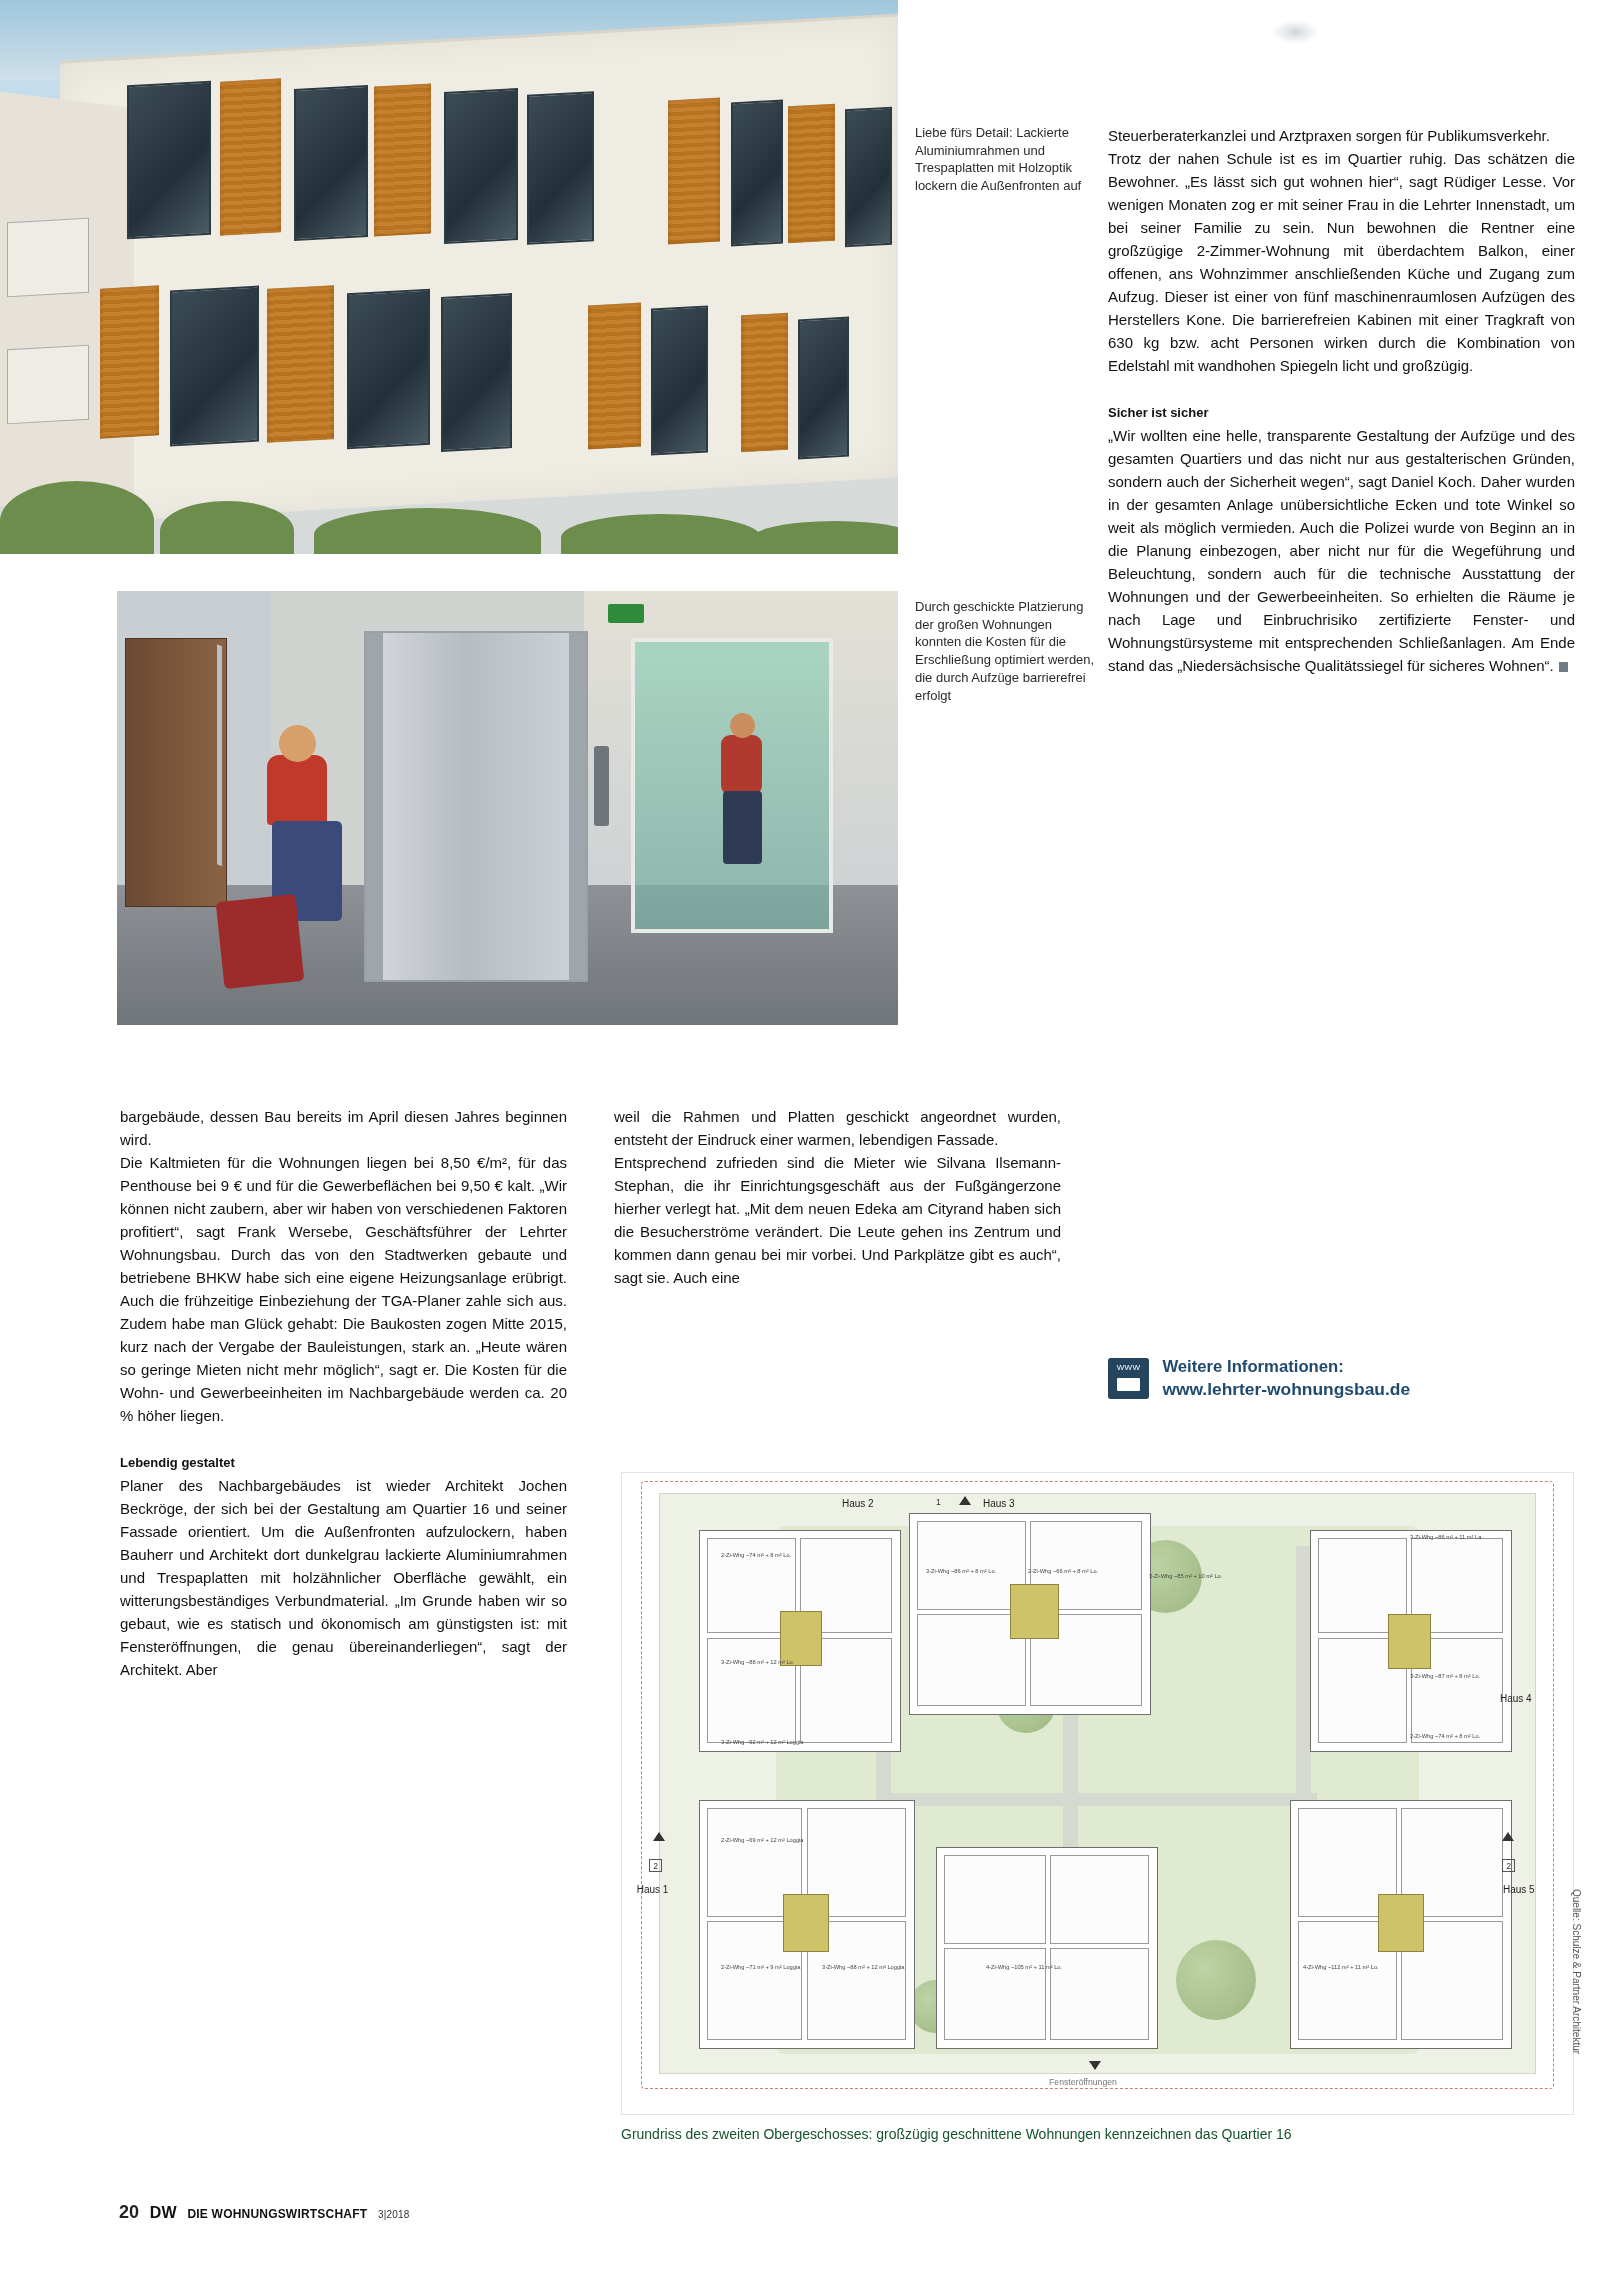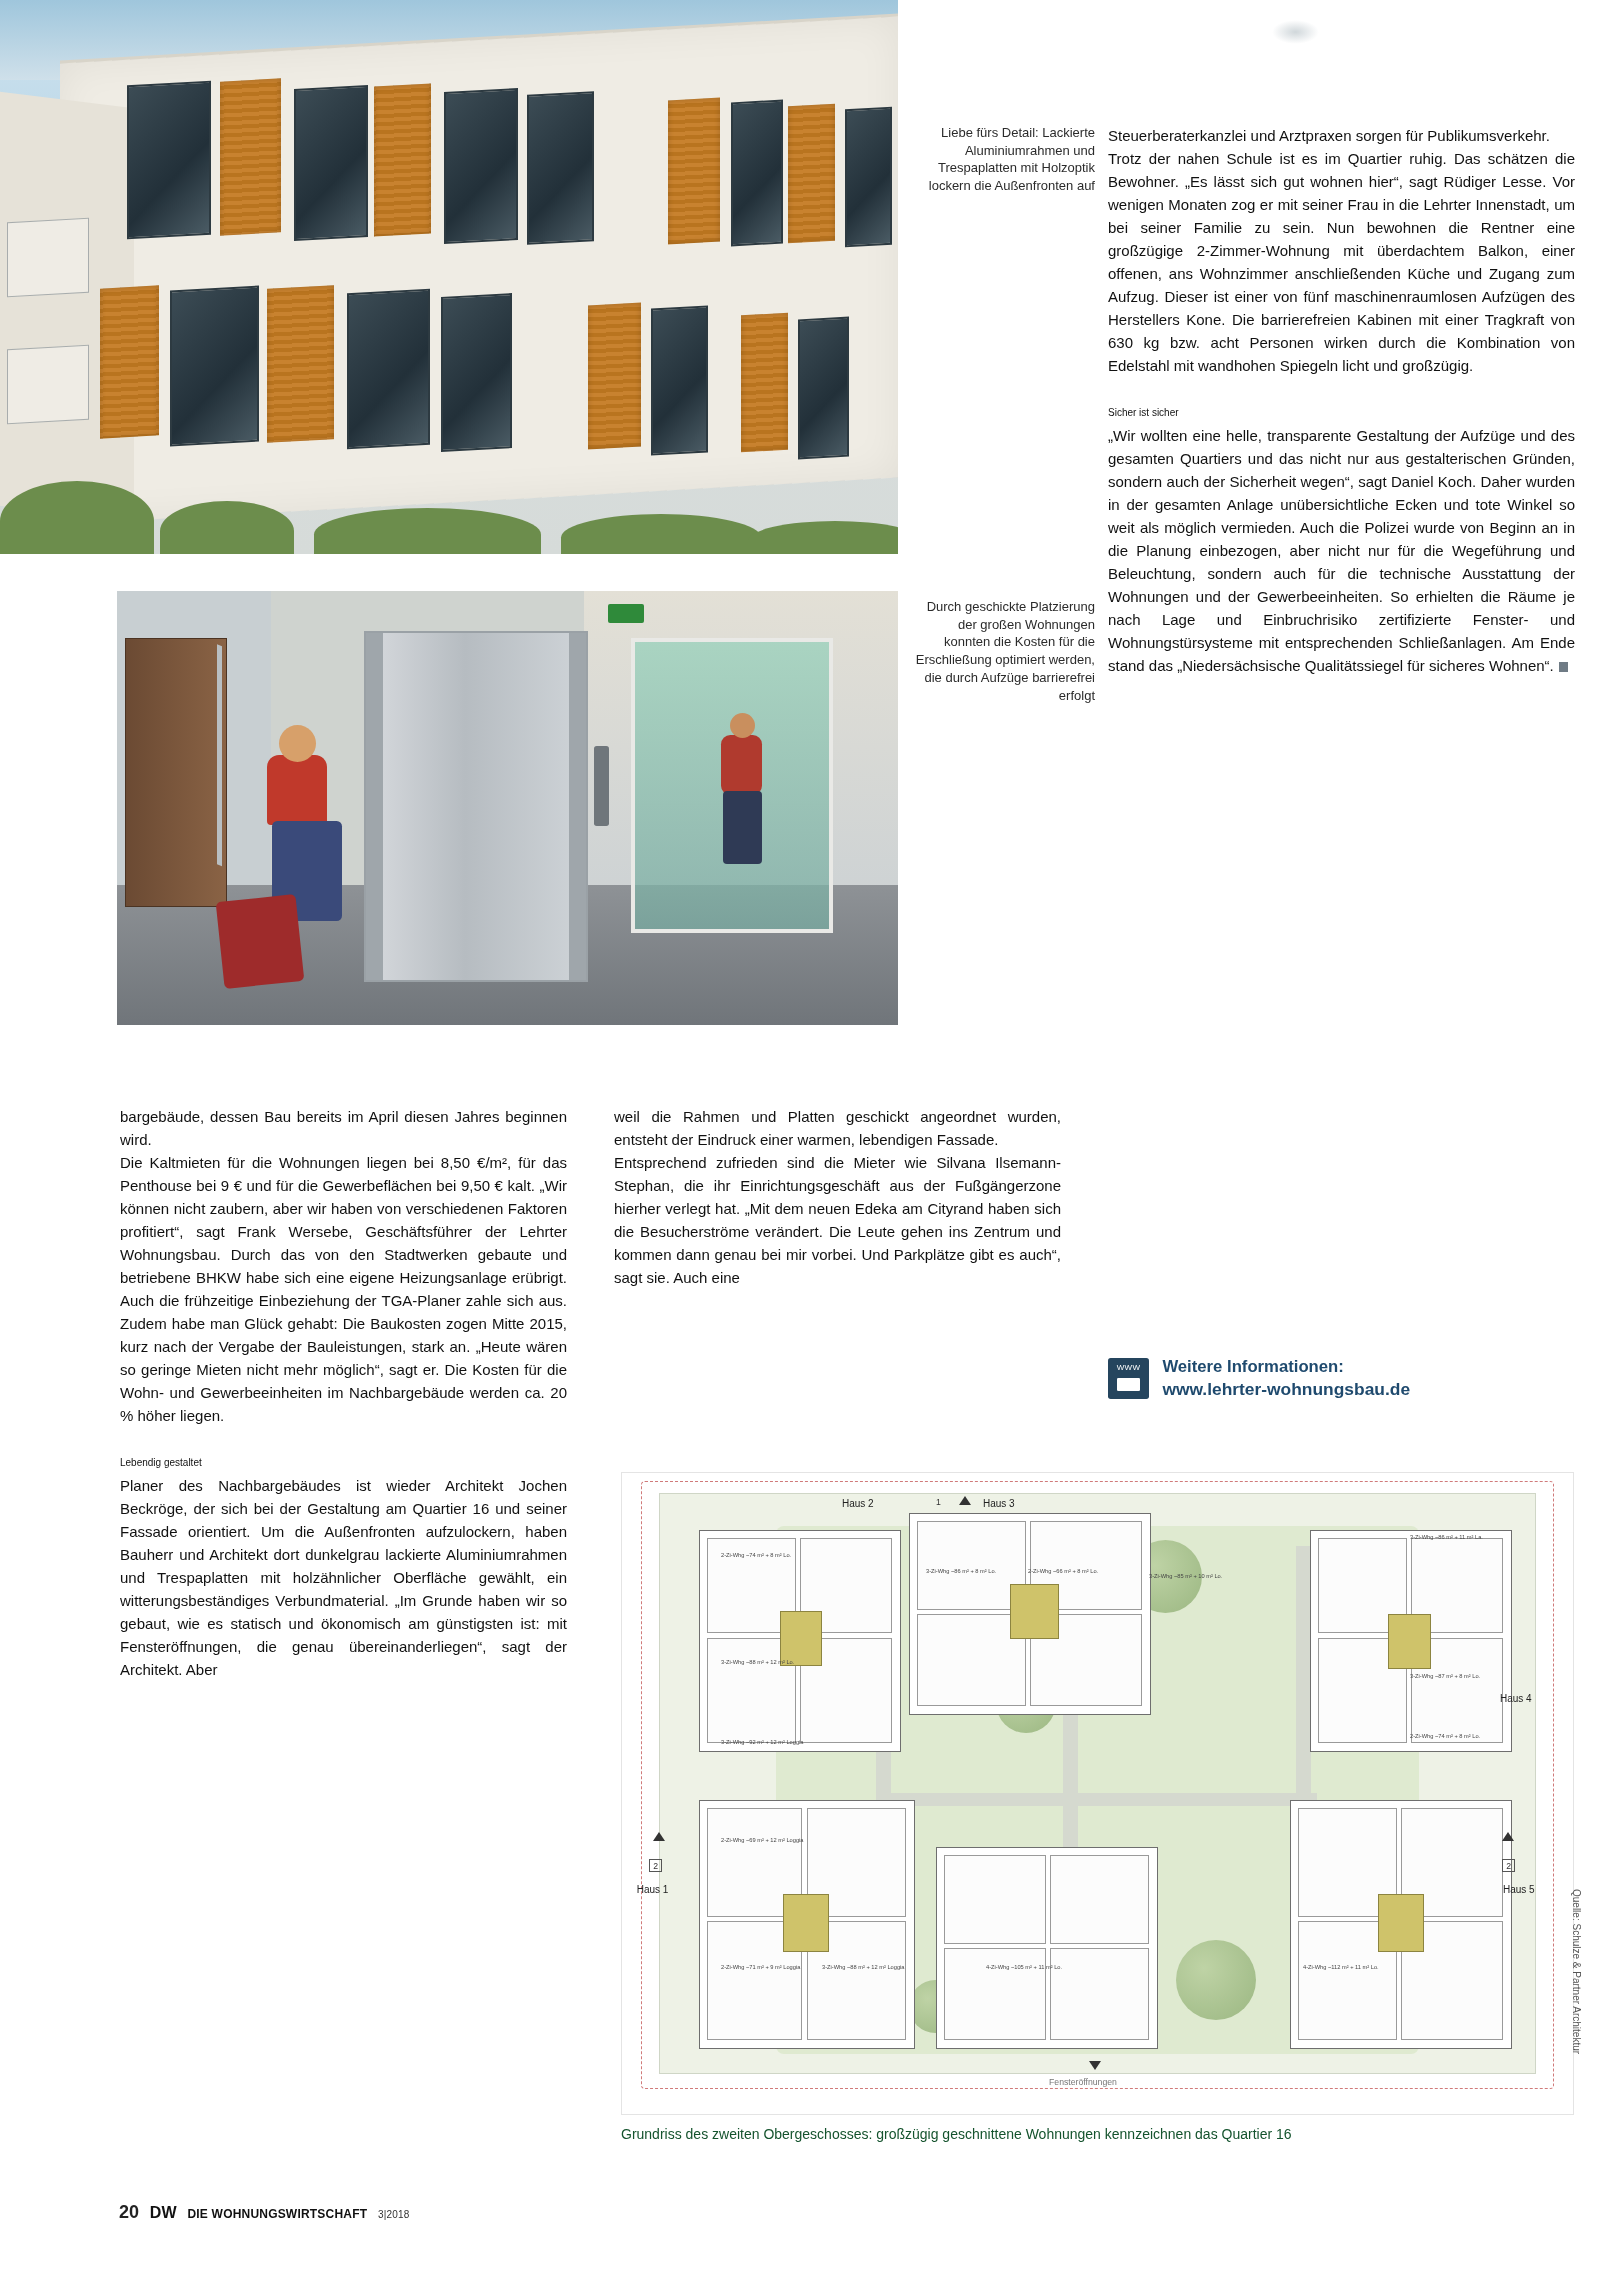--- a/index.html
+++ b/index.html
@@ -161,42 +161,41 @@
     background:#9e2b2b; border-radius:5.3px; transform: rotate(-6deg);
   }
 
   
   .caption {
     position: absolute;
     width: 180px;
     font-size: 13px;
     line-height: 17.7px;
     color: #2b2b2b;
-    text-align: right;
   }
   #caption-detail { left: 915px; top: 124px; }
   #caption-access { left: 915px; top: 598px; }
 
   
   .col {
     position: absolute;
     font-size: 15px;
     line-height: 23px;
     color: #111;
     text-align: justify;
   }
   #col-1 { left: 120px; top: 1105px; width: 447px; }
   #col-2 { left: 614px; top: 1105px; width: 447px; }
   #col-3 { left: 1108px; top: 124px; width: 467px; }
 
   .col p { margin: 0 0 0 0; }
   .col p + p { margin-top: 0; }
   .subhead {
-    font-weight: normal;
-    font-size: 10px;
+    font-weight: bold;
+    font-size: 13px;
     margin-top: 24px !important;
     margin-bottom: 2.7px;
   }
   .endmark {
     display: inline-block;
     width: 9.3px; height: 9.3px;
     background: #6f7b85;
     vertical-align: middle;
     margin-left: 5.3px;
   }

